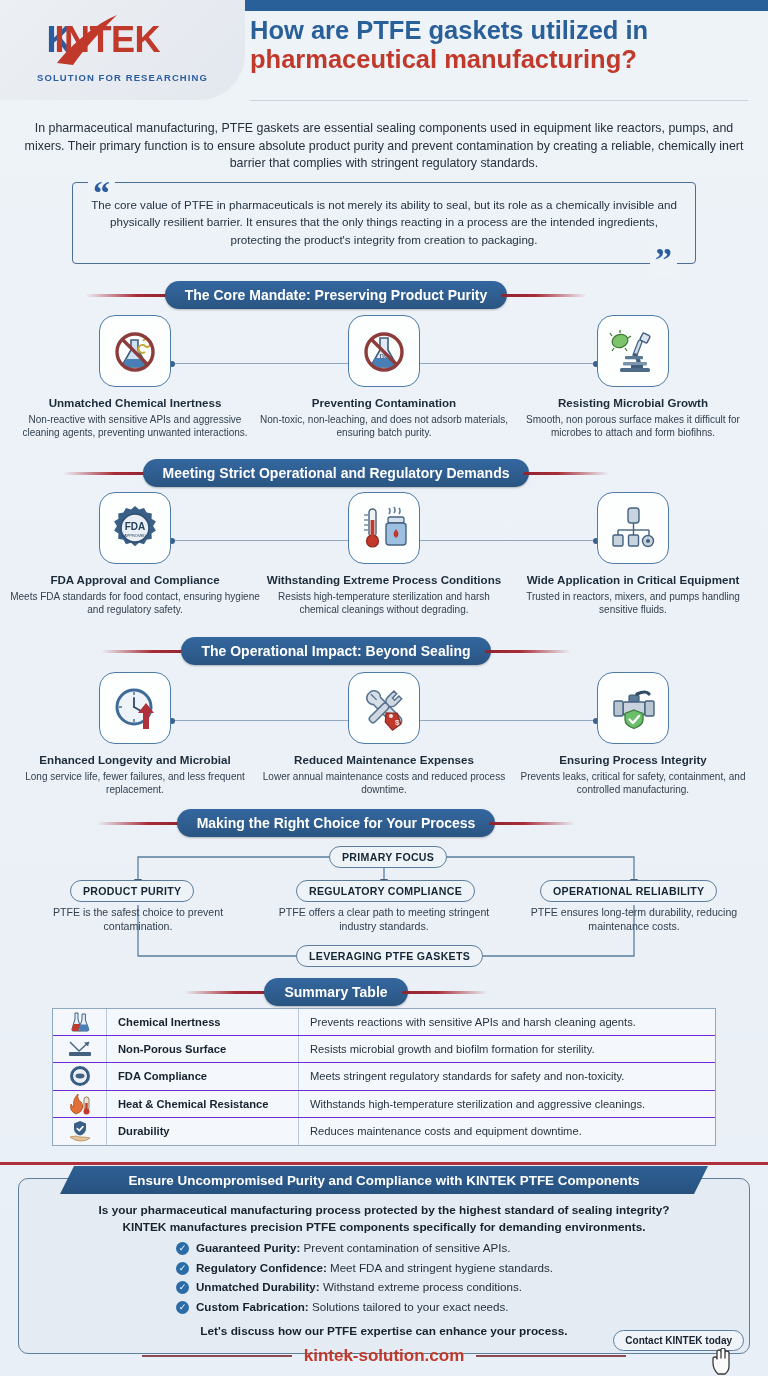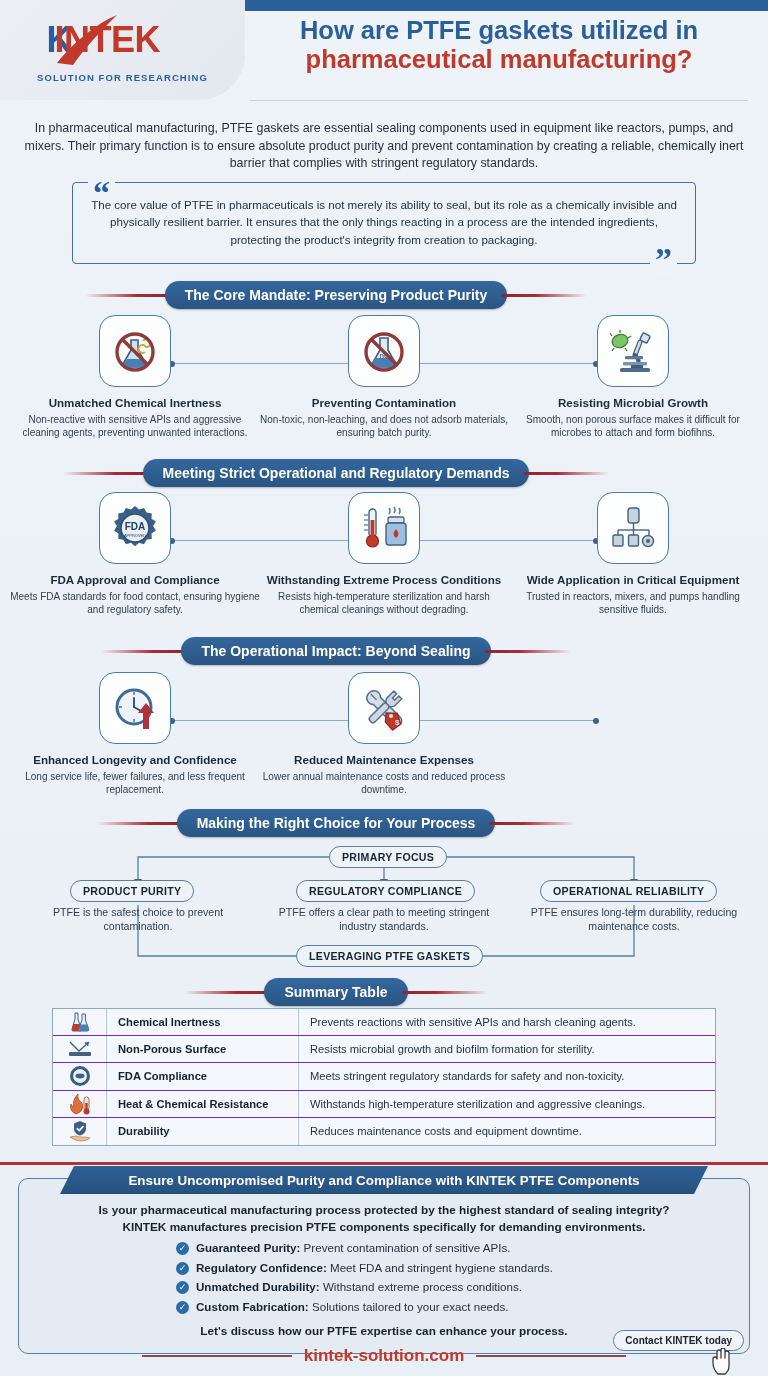--- a/index.html
+++ b/index.html
@@ -23,21 +23,21 @@
     display:flex;flex-direction:column;align-items:center;justify-content:center;
   }
   .logo-wrap{position:relative;width:180px;height:52px;}
   .logo-text{
     font-size:36px;font-weight:bold;letter-spacing:-0.5px;color:#c0392b;
     position:absolute;left:22px;top:2px;font-family:"Liberation Sans",sans-serif;
   }
   .logo-k{position:absolute;left:14px;top:2px;font-size:36px;font-weight:bold;color:#2a5d9f;}
   .logo-swoosh{position:absolute;left:22px;top:-4px;}
   .logo-sub{font-size:9.5px;font-weight:bold;letter-spacing:1.1px;color:#2a5d9f;margin-top:3px;}
-  .headline{position:absolute;left:250px;top:16px;width:512px;text-align:center;padding-right:14px;}
+  .headline{position:absolute;left:250px;top:16px;width:512px;text-align:left;padding-right:14px;}
   .headline .l1{font-size:25.5px;font-weight:bold;color:#2a6099;line-height:1.12;}
   .headline .l2{font-size:25.5px;font-weight:bold;color:#c0392b;line-height:1.12;}
   .headline-rule{position:absolute;left:250px;top:100px;width:498px;height:1px;background:#c8d3de;}
 
   
   .intro{
     position:absolute;top:120px;left:18px;width:732px;
     font-size:12.4px;line-height:1.42;text-align:center;color:#26313d;
   }
 
@@ -311,21 +311,21 @@
               <line x1="24" y1="9" x2="24" y2="12"></line>
               <line x1="39" y1="24" x2="36" y2="24"></line>
               <line x1="24" y1="39" x2="24" y2="36"></line>
               <line x1="9" y1="24" x2="12" y2="24"></line>
             </g>
           <line x1="24" y1="24" x2="24" y2="15" stroke="#2b4a6b" stroke-width="1.8" stroke-linecap="round"></line>
           <line x1="24" y1="24" x2="31" y2="28" stroke="#2b4a6b" stroke-width="1.8" stroke-linecap="round"></line>
           <path d="M33 46 v-16 l-5 0 l8 -10 l8 10 l-5 0 v16 z" fill="#b0303b"></path>
         </svg>
       </div>
-      <h4>Enhanced Longevity and Confidence</h4>
+      <h4>Enhanced Longevity and Microbial</h4>
       <p>Long service life, fewer failures, and less frequent replacement.</p>
     </div>
 
     <div class="col" style="left:259px">
       <div class="iconbox">
         <svg width="50" height="50" viewBox="0 0 50 50">
           <g transform="rotate(-45 25 25)">
             <path d="M23 4 a6.5 6.5 0 0 0 -3 11 v28 a5 5 0 0 0 10 0 v-28 a6.5 6.5 0 0 0 -3 -11 z" fill="#d6dee6" stroke="#54728f" stroke-width="1.5"></path>
             <line x1="25.5" y1="6" x2="25.5" y2="14" stroke="#54728f" stroke-width="1.3"></line>
           </g>
@@ -335,20 +335,35 @@
           </g>
           <path d="M28 29 l11 2 l2 11 l-9 5 l-6 -9 z" fill="#c0392b" stroke="#8e2a22" stroke-width="1.3" transform="rotate(-8 34 36)"></path>
           <circle cx="32" cy="33" r="2" fill="#f2e6e4"></circle>
           <text x="36" y="42" font-size="8" font-weight="bold" fill="#f2e6e4" font-family="Liberation Sans, sans-serif">$</text>
         </svg>
       </div>
       <h4>Reduced Maintenance Expenses</h4>
       <p>Lower annual maintenance costs and reduced process downtime.</p>
     </div>
 
+    <div class="col" style="left:508px">
+      <div class="iconbox">
+        <svg width="52" height="50" viewBox="0 0 52 50">
+          <rect x="22" y="12" width="10" height="7" rx="1.5" fill="#5c7b97" stroke="#3c5a76" stroke-width="1.2"></rect>
+          <path d="M30 11 q9 -4 12 0" stroke="#2f4a63" stroke-width="3.2" fill="none" stroke-linecap="round"></path>
+          <rect x="16" y="19" width="22" height="13" rx="2" fill="#c9d3dd" stroke="#44627f" stroke-width="1.4"></rect>
+          <rect x="7" y="18" width="9" height="15" rx="1.5" fill="#b9c6d2" stroke="#44627f" stroke-width="1.4"></rect>
+          <rect x="38" y="18" width="9" height="15" rx="1.5" fill="#b9c6d2" stroke="#44627f" stroke-width="1.4"></rect>
+          <path d="M27 27 l9 3.5 v6 q0 6 -9 9 q-9 -3 -9 -9 v-6 z" fill="#6cbf6a" stroke="#3b7a3a" stroke-width="1.3"></path>
+          <path d="M22.5 36.5 l3.5 3.5 l6 -7" stroke="#fff" stroke-width="2.4" fill="none" stroke-linecap="round" stroke-linejoin="round"></path>
+        </svg>
+      </div>
+      <h4>Ensuring Process Integrity</h4>
+      <p>Prevents leaks, critical for safety, containment, and controlled manufacturing.</p>
+    </div>
   </div>
 
   <div class="sec" style="top:809px">
     <div class="line"></div>
     <div class="pill">Making the Right Choice for Your Process</div>
     <div class="line r"></div>
   </div>
 
   <div class="flowwrap">
     <svg width="768" height="140" viewBox="0 0 768 140" style="position:absolute;left:0;top:0">

